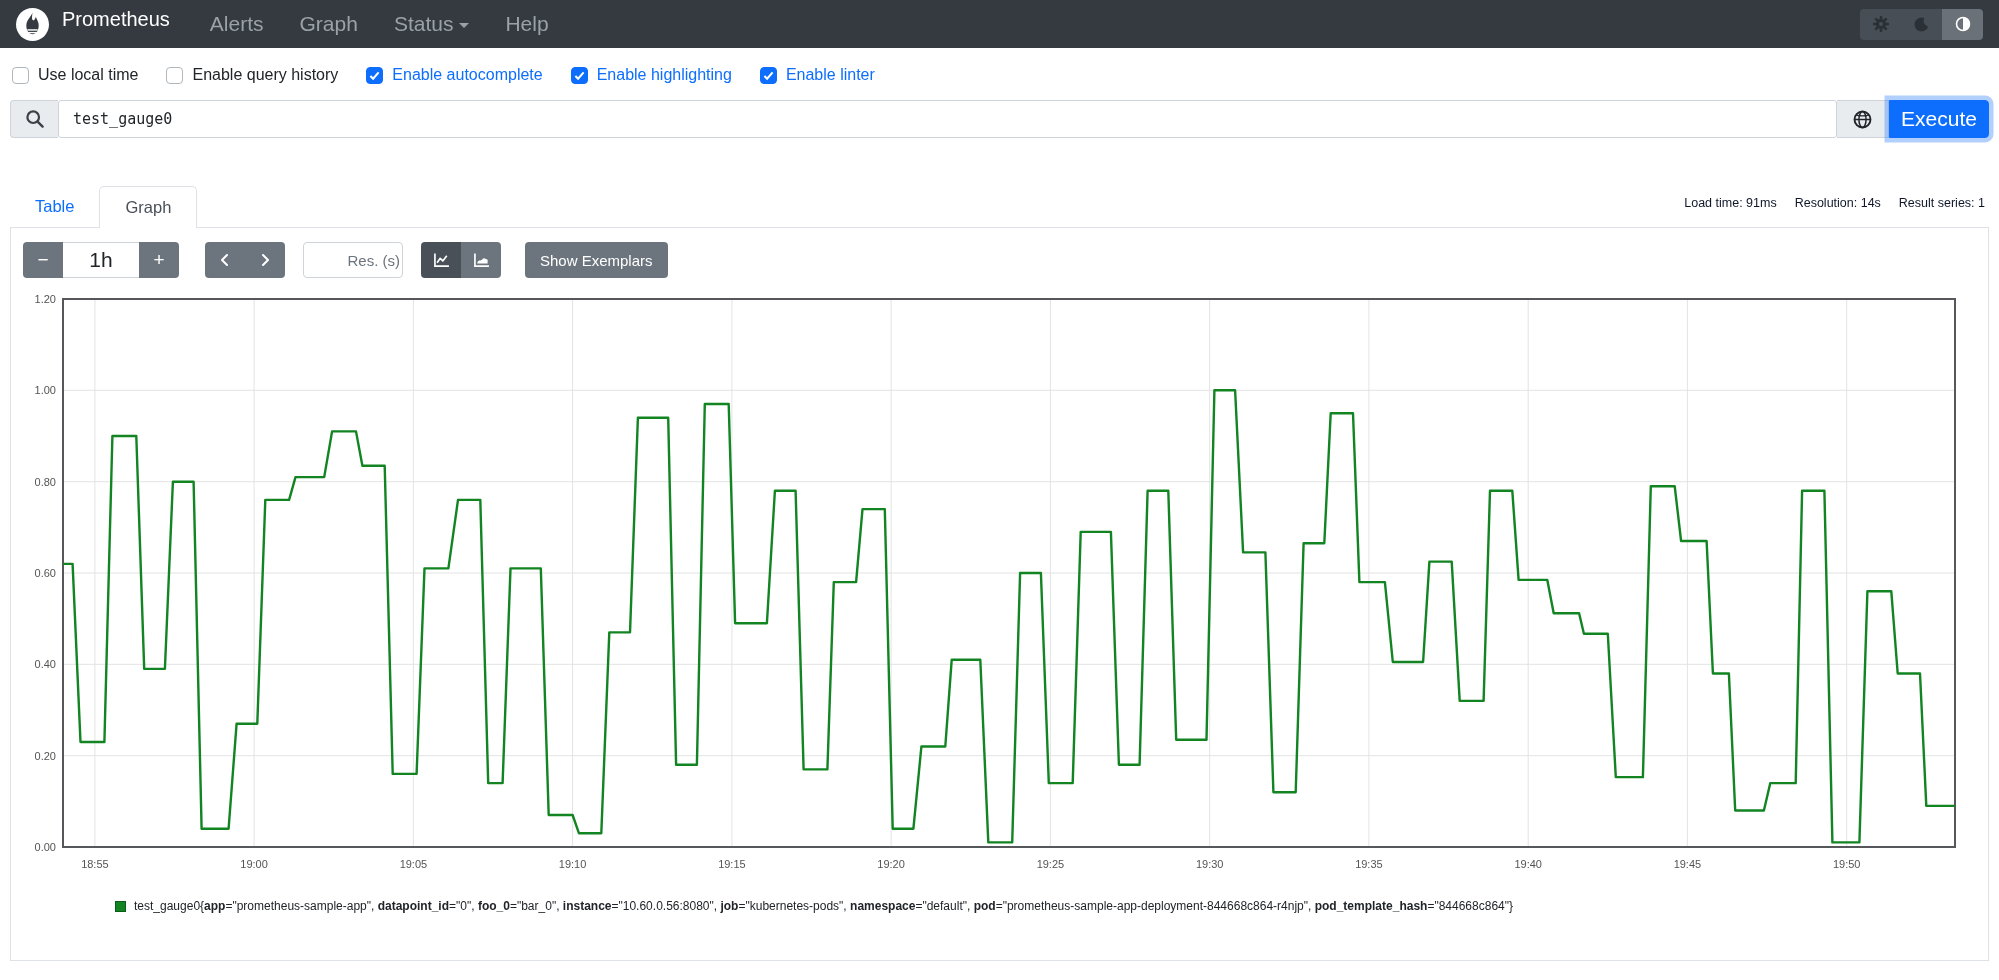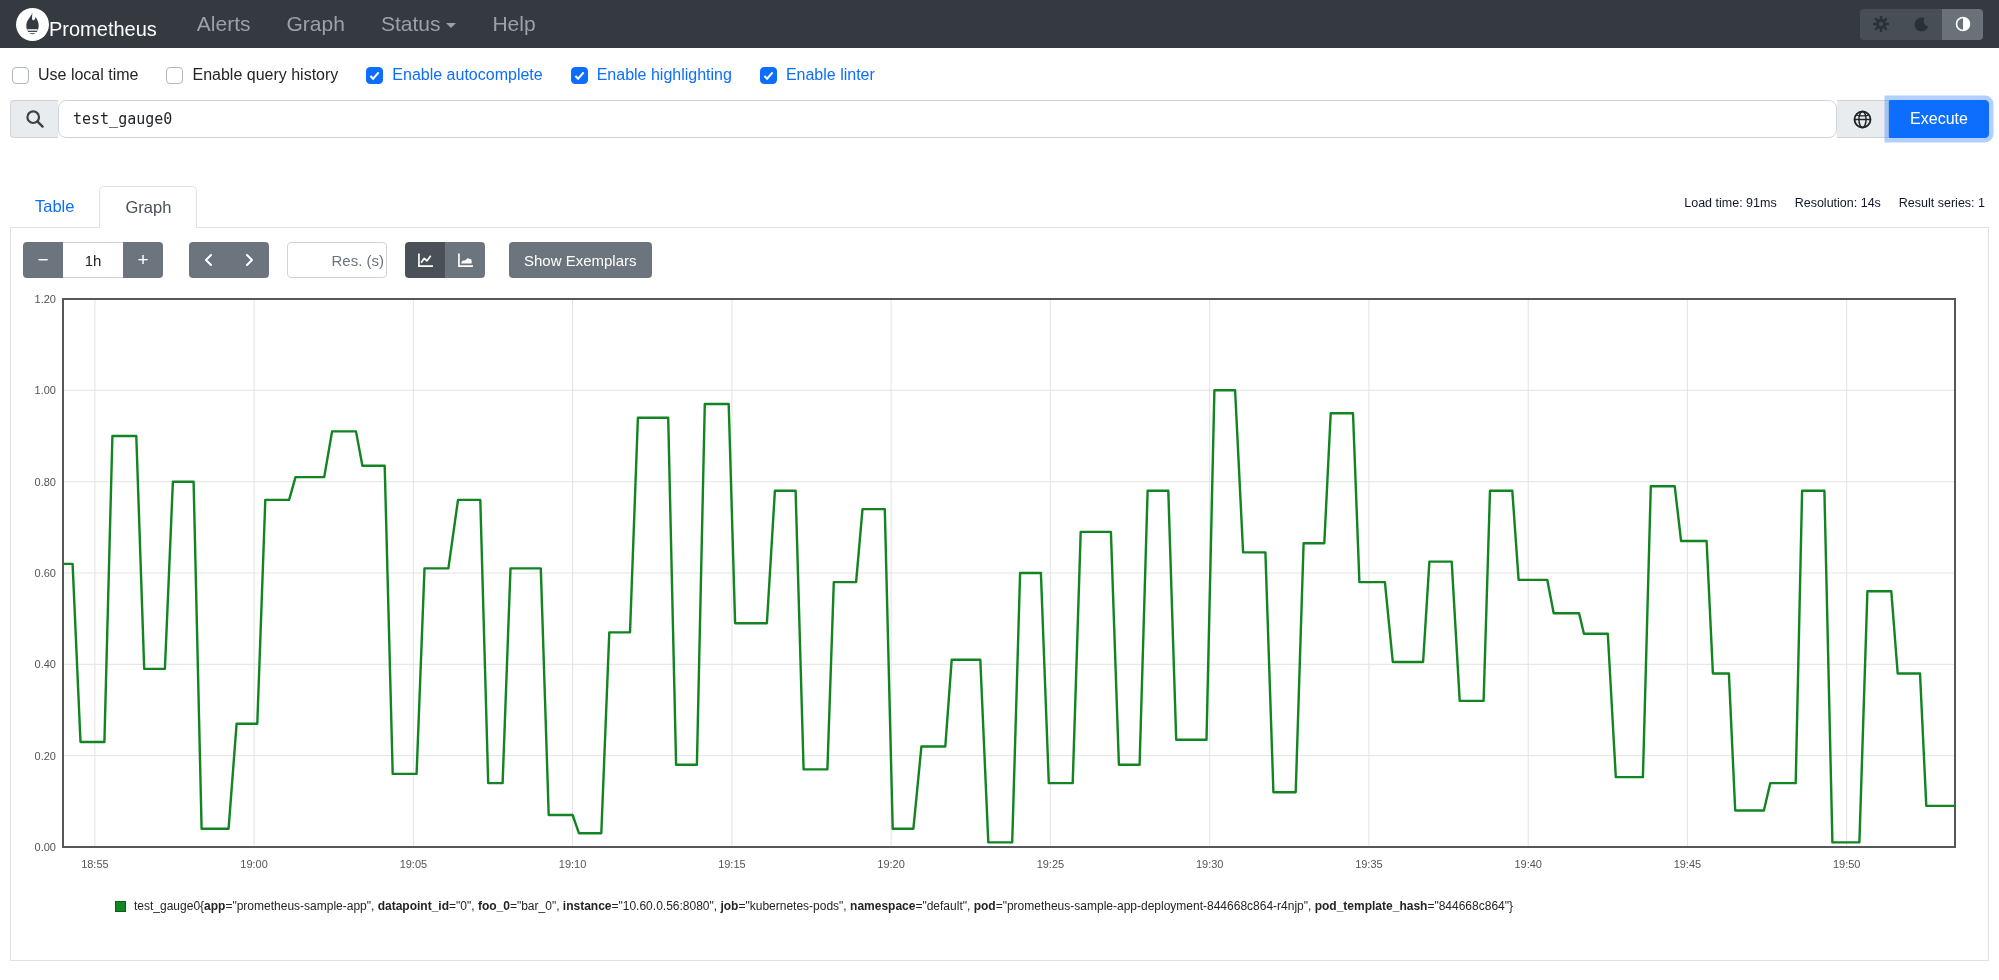--- a/index.html
+++ b/index.html
@@ -3,64 +3,64 @@
 <meta charset="utf-8">
 <style>
   * { box-sizing: border-box; }
   html,body { margin:0; padding:0; }
   body {
     width:1999px; height:980px; overflow:hidden;
     background:#fff; font-family:"Liberation Sans", sans-serif; color:#212529;
   }
   
   .navbar { height:48px; background:#343a40; display:flex; align-items:center; padding:0 16px; }
-  .brand { display:flex; align-items:flex-end; color:#fff; font-size:20px; font-weight:500; }
+  .brand { display:flex; align-items:flex-start; gap:13px; color:#fff; font-size:20px; font-weight:500; }
   .logo { width:33px; height:33px; display:block; }
   .nav-links { display:flex; gap:36px; margin-left:40px; align-items:center; }
   .nav-link { color:#9aa1a8; font-size:21px; cursor:pointer; display:flex; align-items:center; gap:6px; }
   .caret { width:0; height:0; border-left:5px solid transparent; border-right:5px solid transparent; border-top:5px solid #9aa1a8; margin-top:2px; }
   .theme-group { margin-left:auto; display:flex; border-radius:4px; overflow:hidden; }
   .theme-btn { width:41px; height:31px; display:flex; align-items:center; justify-content:center; background:#474e55; cursor:pointer; }
   .theme-btn.active { background:#6a7178; }
   
   .options { display:flex; align-items:center; gap:28px; padding:14px 10px 0 12px; height:40px; }
   .opt { display:flex; align-items:center; gap:9px; font-size:16px; color:#212529; cursor:pointer; }
   .cbox { width:17px; height:17px; border:1px solid #b0b7bd; border-radius:4px; background:#fff;
           display:flex; align-items:center; justify-content:center; flex:0 0 auto; }
   .cbox svg { display:none; }
   .opt.checked .cbox { background:#0d6efd; border-color:#0d6efd; }
   .opt.checked .cbox svg { display:block; }
   .opt.checked .olabel { color:#0d6efd; }
   
   .query-row { margin:12px 10px 0; height:38px; display:flex; }
   .addon { background:#e9ecef; border:1px solid #ced4da; display:flex; align-items:center; justify-content:center; }
   .addon.search { width:48px; border-radius:4px 0 0 4px; border-right:none; }
-  .query-input { flex:1; border:1px solid #ced4da; border-radius:8px; padding:0 14px;
+  .query-input { flex:1; border:1px solid #ced4da; border-radius:3px; padding:0 14px;
                  font:15px "DejaVu Sans Mono", monospace; color:#212529; outline:none; }
   .addon.globe { width:52px; border-left:none; cursor:pointer; }
-  .execute { width:100px; background:#0d6efd; border:1px solid #0d6efd; color:#fff; font-size:16px;
+  .execute { width:100px; background:#0d6efd; border:1px solid #0d6efd; color:#fff; font-size:21px;
              font-family:"Liberation Sans",sans-serif; border-radius:0 4px 4px 0; cursor:pointer;
              box-shadow:0 0 0 4.5px rgba(13,110,253,.32); position:relative; z-index:2; }
   
   .tabs-row { position:relative; margin:48px 10px 0; border-bottom:1px solid #dee2e6; display:flex; height:42px; }
   .tab { padding:0 25px; display:flex; align-items:center; font-size:16.5px; cursor:pointer; }
   .tab.inactive { color:#0d6efd; }
   .tab.active { background:#fff; border:1px solid #dee2e6; border-bottom:none; border-radius:5px 5px 0 0;
                 color:#495057; margin-bottom:-1px; }
   .stats { position:absolute; right:4px; top:10px; font-size:12.5px; color:#0f172a; display:flex; gap:18px; }
   
   .panel { margin:0 10px; border:1px solid #dee2e6; border-top:none; height:733px; padding:14px 12px 0; overflow:hidden; }
   .controls { display:flex; height:36px; align-items:stretch; }
   .grp { display:flex; }
   .sq { width:40px; display:flex; align-items:center; justify-content:center; border:none; cursor:pointer;
         background:#6c757d; color:#fff; font-size:19px; font-family:"Liberation Sans",sans-serif; padding:0; }
   .sq.first { border-radius:4px 0 0 4px; }
   .sq.last { border-radius:0 4px 4px 0; }
-  .range-input { width:60px; text-align:center; border:1px solid #ced4da; border-left:none; border-right:none;
-                 font-size:15px; color:#212529; outline:none; font-family:"Liberation Sans",sans-serif; }
+  .range-input { width:76px; text-align:center; border:1px solid #ced4da; border-left:none; border-right:none;
+                 font-size:21px; color:#212529; outline:none; font-family:"Liberation Sans",sans-serif; }
   .endtime-input { width:223px; text-align:center; border:1px solid #ced4da; border-left:none; border-right:none;
                    font-size:15px; outline:none; font-family:"Liberation Sans",sans-serif; }
   .res-input { width:100px; margin-left:18px; border:1px solid #ced4da; border-radius:4px; text-align:right;
                font-size:15px; outline:none; font-family:"Liberation Sans",sans-serif; }
   input::placeholder { color:#6c757d; opacity:1; }
   .gap26 { width:26px; } .gap18 { width:18px; } .gap24 { width:24px; }
   .toggle-grp { display:flex; border-radius:4px; overflow:hidden; }
   .tgl { width:40px; display:flex; align-items:center; justify-content:center; background:#6c757d; cursor:pointer; }
   .tgl.active { background:#495057; }
   .exemplars { padding:0 15px; background:#6c757d; color:#fff; border:none; border-radius:4px;

